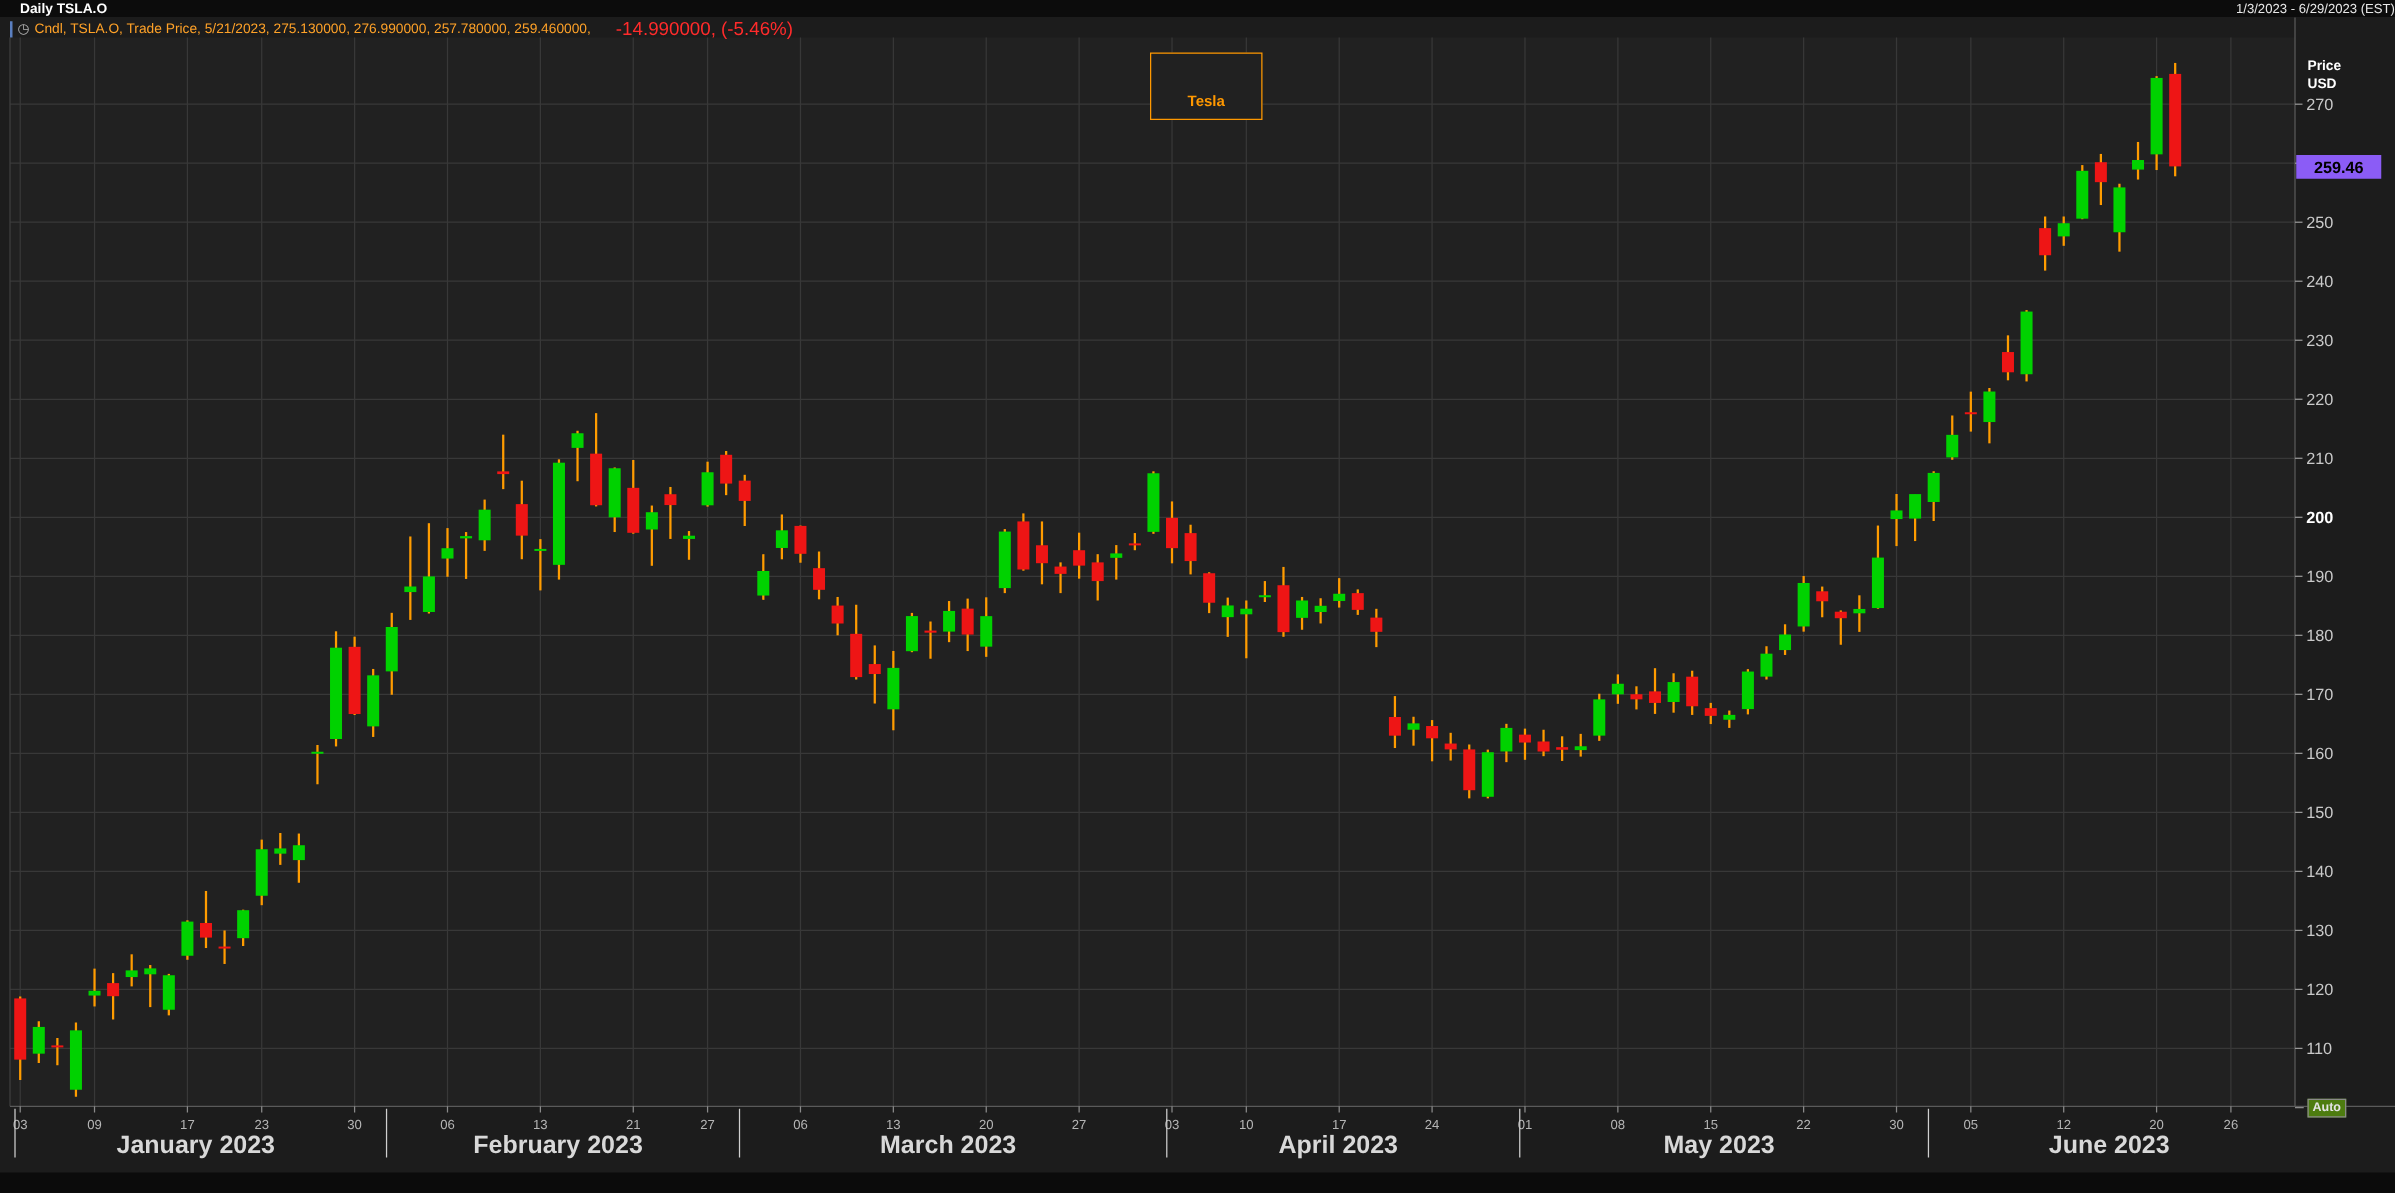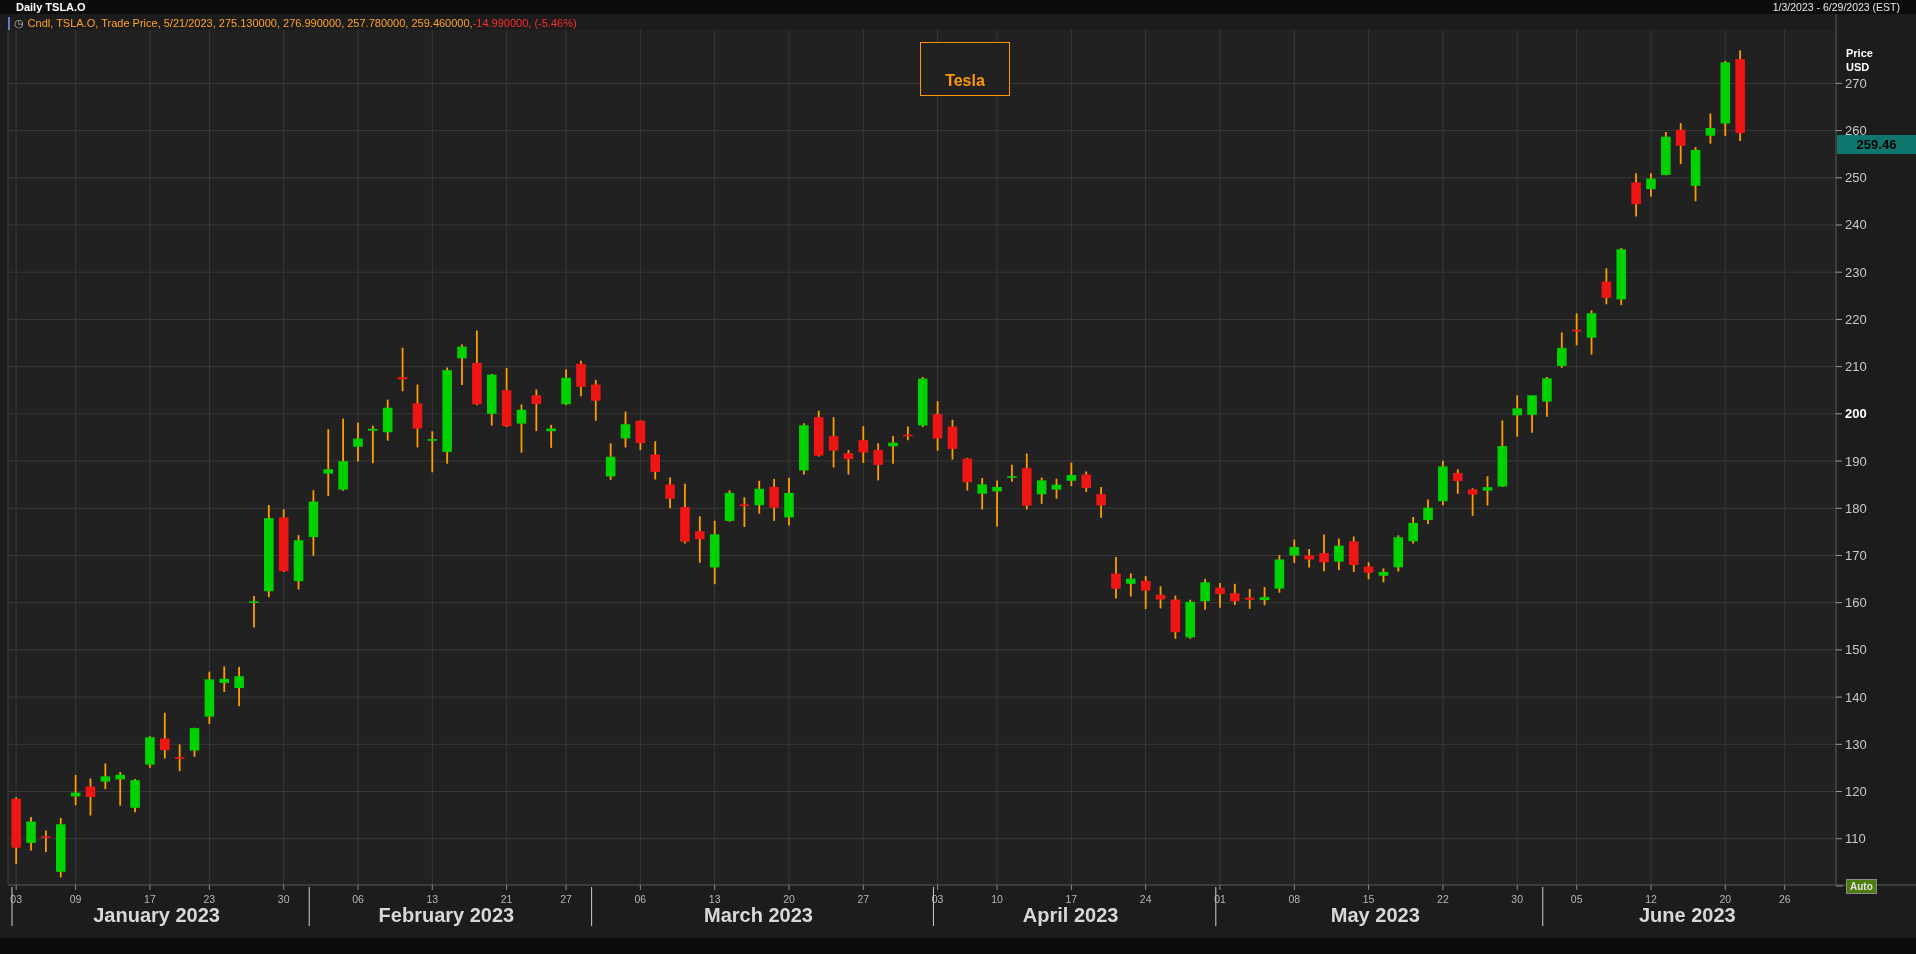--- a/index.html
+++ b/index.html
@@ -2,36 +2,36 @@
 <html><head>
 <meta charset="utf-8">
 <style>
   html,body{margin:0;padding:0;background:#000;}
   #app{position:relative;width:1916px;height:954px;background:#1c1c1c;overflow:hidden;
        font-family:"Liberation Sans",sans-serif;-webkit-font-smoothing:antialiased;}
   
   .titlebar{position:absolute;left:0;top:0;width:1916px;height:14px;background:#0c0c0c;
             border-bottom:1px solid #2e2e2e;}
   .titlebar .title{position:absolute;left:16px;top:1px;color:#fff;font-size:11px;font-weight:bold;}
-  .titlebar .range{position:absolute;right:16px;top:1px;color:#e8e8e8;font-size:10.5px;}
+  .titlebar .range{position:absolute;right:0;top:1px;color:#e8e8e8;font-size:10.5px;}
   
   .legendrow{position:absolute;left:8px;top:16px;height:14px;display:flex;align-items:center;z-index:5;}
   .legendrow .bluebar{width:2px;height:13px;background:#5a7fc0;margin-right:4px;}
   .legendrow .clock{color:#b5b5b5;font-size:11px;line-height:11px;margin-right:4px;}
   .legendrow .main{color:#ffa228;font-size:11px;white-space:pre;}
-  .legendrow .chg{color:#ff2b2b;font-size:11px;margin-left:0;white-space:pre;}
+  .legendrow .chg{color:#ff2b2b;font-size:15px;margin-left:20px;white-space:pre;}
   
   svg#chart{position:absolute;left:0;top:0;}
   
   .tesla-box{position:absolute;left:920px;top:42px;width:88px;height:52px;background:#212121;
              border:1.5px solid #ff9800;display:flex;align-items:center;justify-content:center;z-index:4;}
-  .tesla-box span{color:#ff9800;font-weight:bold;font-size:16px;margin-top:24px;}
+  .tesla-box span{color:#ff9800;font-weight:bold;font-size:12px;margin-top:24px;}
   
   .axis-title{position:absolute;left:1846px;top:46px;color:#fff;font-weight:bold;font-size:11px;line-height:14px;z-index:4;}
-  .pricebox{position:absolute;left:1837px;top:135px;width:79px;height:19px;background:#0f766e;
+  .pricebox{position:absolute;left:1837px;top:124px;width:68px;height:19px;background:#8b5cf6;
             display:flex;align-items:center;justify-content:center;z-index:6;}
   .pricebox span{color:#000;font-weight:bold;font-size:13px;}
   .autobox{position:absolute;left:1846px;top:879px;padding:0 3px;height:13px;background:#4d7c0f;
            border:1px solid #8a8a8a;display:flex;align-items:center;z-index:6;}
   .autobox span{color:#e3e3e3;font-size:10px;font-weight:bold;}
   .bottomstrip{position:absolute;left:0;top:938px;width:1916px;height:16px;background:#0b0b0b;}
 </style>
 </head>
 <body>
 

